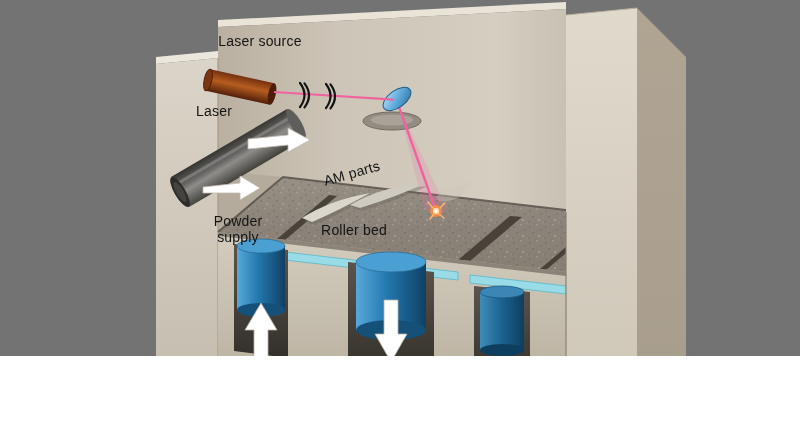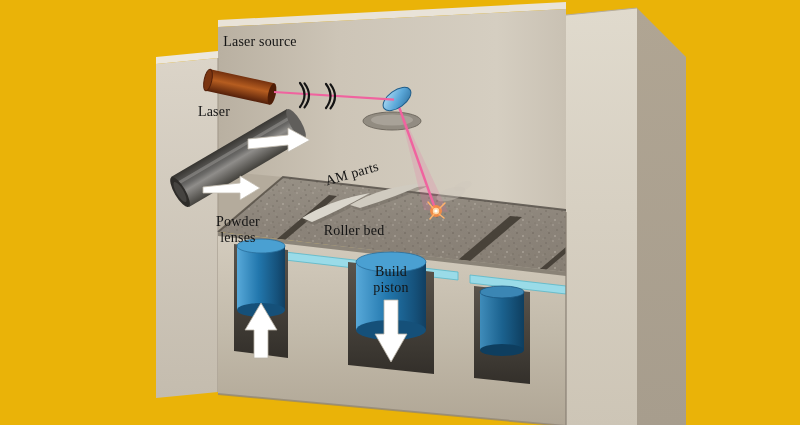--- a/index.html
+++ b/index.html
@@ -1,18 +1,18 @@
 <!DOCTYPE html>
 <html><head>
 <meta charset="utf-8">
 <style>
   html,body{margin:0;padding:0;background:#ffffff;}
   .stage{
-    position:relative;width:800px;height:425px;background:#eab308;
-    overflow:hidden;font-family:Liberation Serif, serif;
+    position:relative;width:800px;height:356px;background:#737373;
+    overflow:hidden;font-family:Liberation Sans, sans-serif;
   }
   .scene{position:absolute;left:0;top:0;}
   .labels{position:absolute;left:0;top:0;width:800px;height:431px;pointer-events:none;}
   .lbl{
     position:absolute;font-size:14px;line-height:1.12;text-align:center;
     color:#141414;letter-spacing:.2px;
   }
   .lbl--tilt{transform:rotate(-16deg);}
 </style>
 </head>
@@ -203,18 +203,17 @@
     <path d="M304.5,83.3 q9,12 0,24"></path>
     <path d="M326,84 q9,12 0,24"></path>
     <path d="M330.5,84.3 q9,12 0,24"></path>
   </g>
 </svg>
 
 <div class="labels" style="color: rgb(20, 20, 20);">
   <div class="lbl" style="left:202px;top:34px;width:116px">Laser source</div>
   <div class="lbl" style="left:183px;top:104px;width:62px">Laser</div>
   <div class="lbl lbl--tilt" style="left:312px;top:166px;width:80px">AM parts</div>
-  <div class="lbl" style="left:203px;top:214px;width:70px">Powder lenses</div>
+  <div class="lbl" style="left:203px;top:214px;width:70px">Powder supply</div>
   <div class="lbl" style="left:306px;top:223px;width:96px">Roller bed</div>
-  <div class="lbl" style="left:358px;top:264px;width:66px">Build piston</div>
 </div>
 
 </div>
 
 </body></html>

